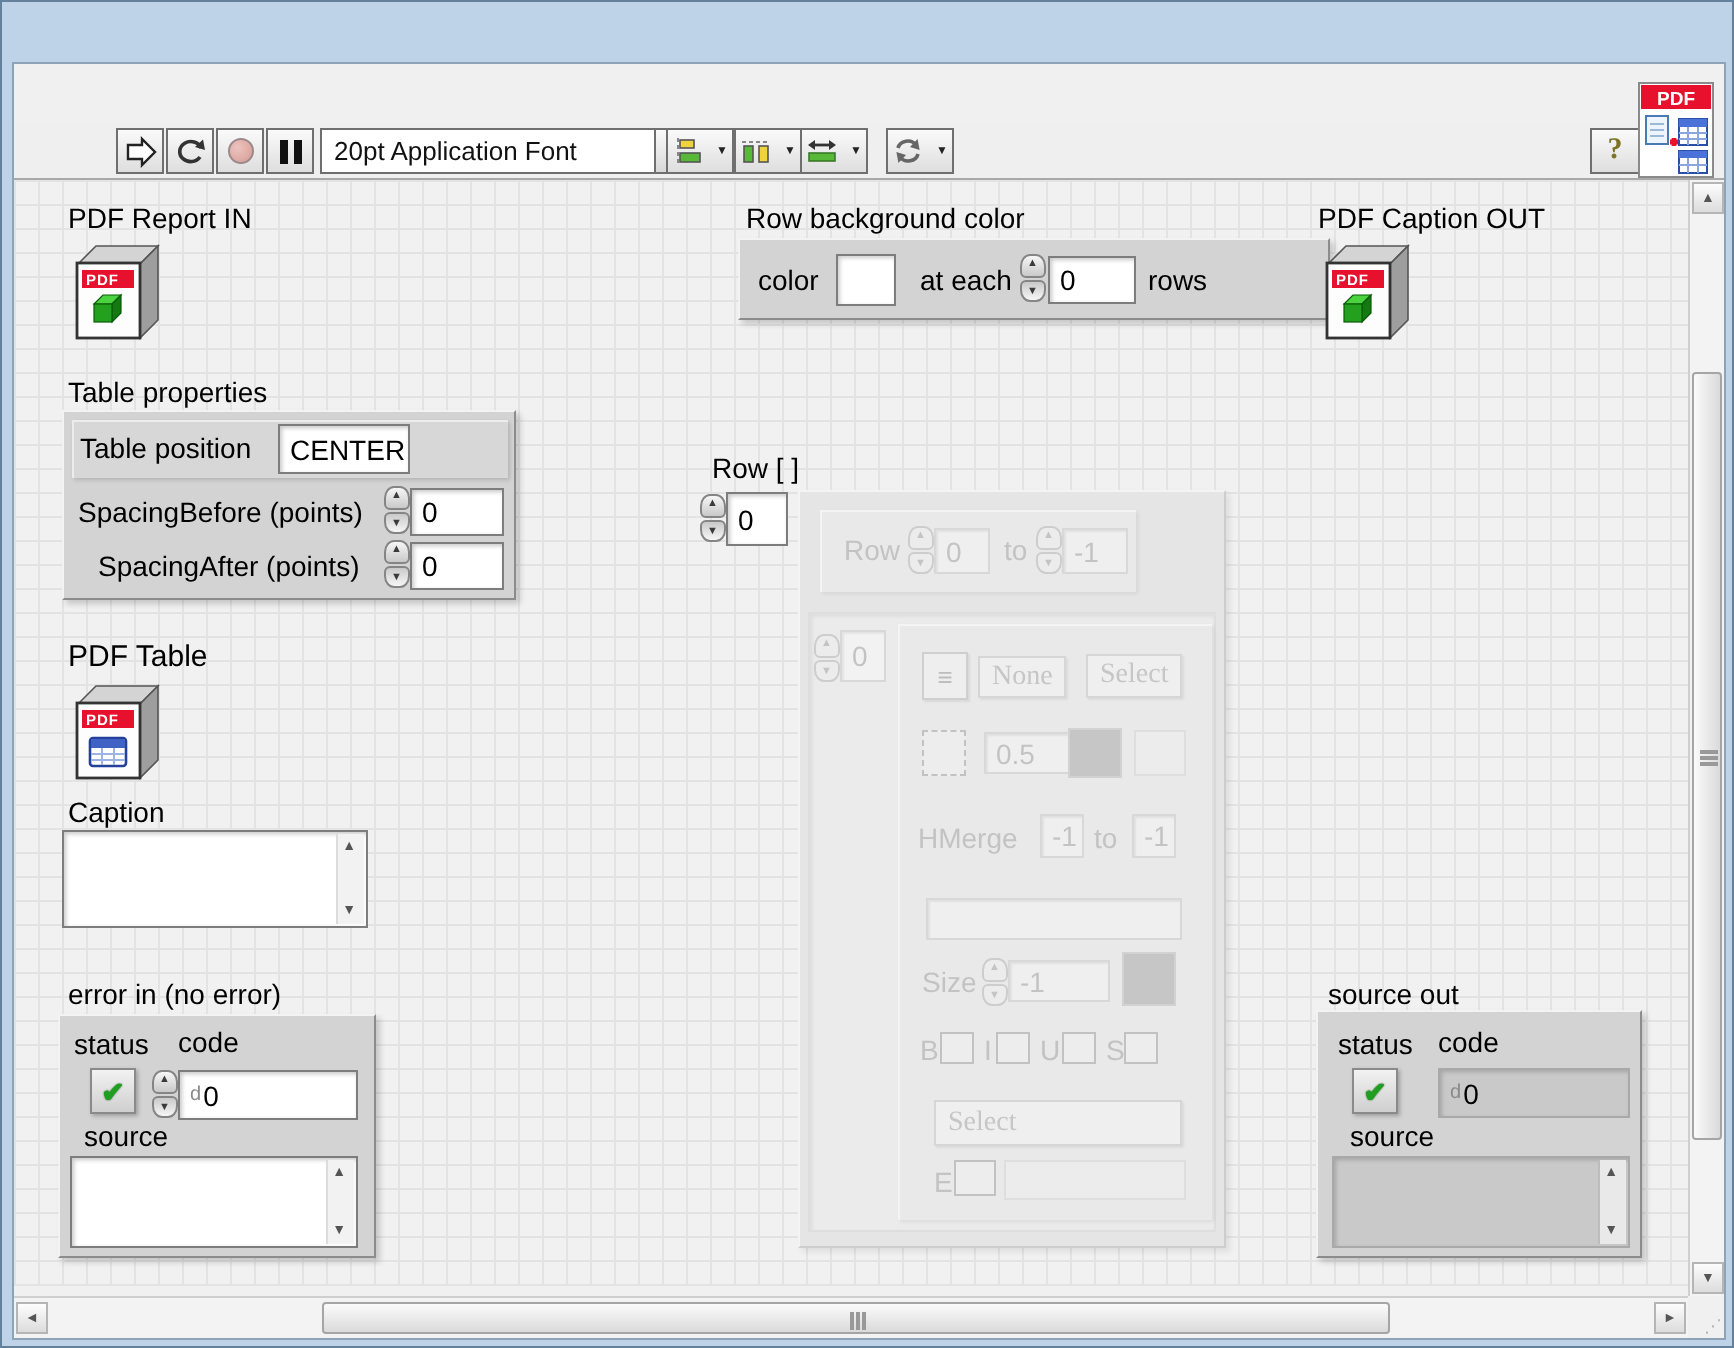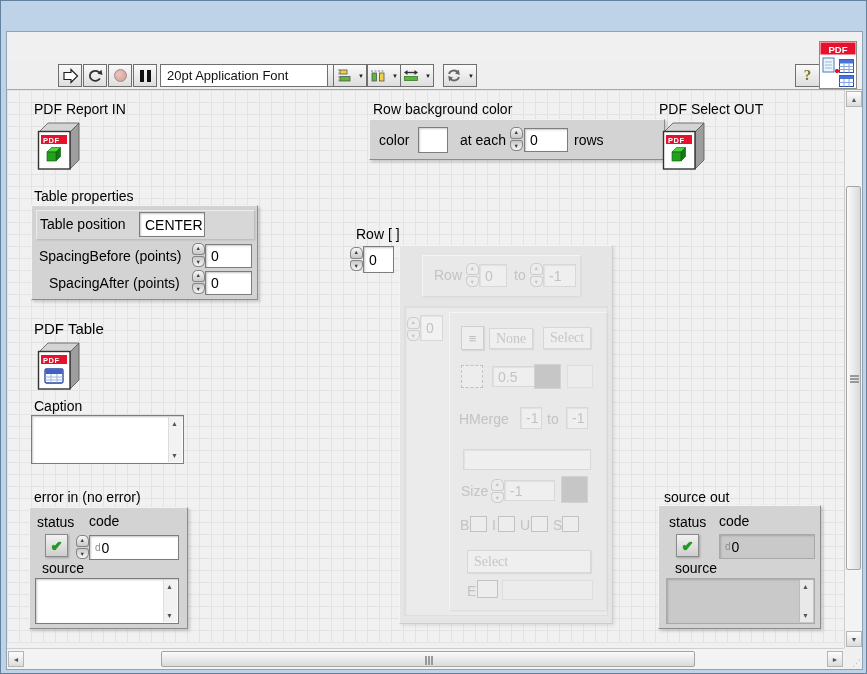--- a/index.html
+++ b/index.html
@@ -269,21 +269,21 @@
           <div class="colorbox" style="left:48px;top:7px;width:30px;height:26px"></div>
           <div class="lbl" style="left:90px;top:12px">at each</div>
           <div class="spin" style="left:140px;top:7px">
               <i class="up"></i>
               <i class="dn"></i>
             </div>
           <div class="field" style="left:154px;top:8px;width:44px;height:24px">0</div>
           <div class="lbl" style="left:204px;top:12px">rows</div>
         </div>
 
-        <div class="lbl" style="left:652px;top:11px">PDF Select OUT</div>
+        <div class="lbl" style="left:652px;top:11px">PDF Caption OUT</div>
         <svg style="position:absolute;left:652px;top:32px" width="46" height="48" viewBox="0 0 46 48">
           <polygon points="5,10 14,1 45,1 36,10" fill="#d4d4d4" stroke="#555" stroke-width="0.8"></polygon>
           <polygon points="36,10 45,1 45,38 36,47" fill="#9e9e9e" stroke="#555" stroke-width="0.8"></polygon>
           <rect x="4.5" y="9.5" width="31.5" height="37.5" fill="#fdfdfd" stroke="#333" stroke-width="1.4"></rect>
           <rect x="7" y="13" width="26" height="9" fill="#e8112d"></rect>
           <text x="9" y="20.5" font-size="7.5" font-weight="bold" fill="#fff" letter-spacing="0.5">PDF</text>
           <polygon points="13,30 17.5,25.5 26.5,25.5 22,30" fill="#4ad33e" stroke="#0a5c08" stroke-width="0.6"></polygon>
           <polygon points="22,30 26.5,25.5 26.5,34.5 22,39" fill="#127a10" stroke="#0a5c08" stroke-width="0.6"></polygon>
           <rect x="13" y="30" width="9" height="9" fill="#22a01e" stroke="#0a5c08" stroke-width="0.6"></rect>
         </svg>
@@ -375,21 +375,21 @@
 
         <div class="lbl" style="left:349px;top:136px">Row [ ]</div>
         <div class="spin" style="left:343px;top:157px">
             <i class="up"></i>
             <i class="dn"></i>
           </div>
         <div class="field" style="left:356px;top:156px;width:31px;height:27px">0</div>
 
         <div class="dcluster" style="left:392px;top:155px;width:214px;height:379px">
 
-          <div class="dsub" style="left:22px;top:9px;width:158px;height:41px">
+          <div class="dsub" style="left:10px;top:9px;width:158px;height:41px">
             <div class="dlbl" style="left:12px;top:12px">Row</div>
             <div class="spin dim" style="left:44px;top:8px">
                 <i class="up"></i>
                 <i class="dn"></i>
               </div>
             <div class="dfield" style="left:57px;top:9px;width:28px;height:23px">0</div>
             <div class="dlbl" style="left:92px;top:12px">to</div>
             <div class="spin dim" style="left:108px;top:8px">
                 <i class="up"></i>
                 <i class="dn"></i>

